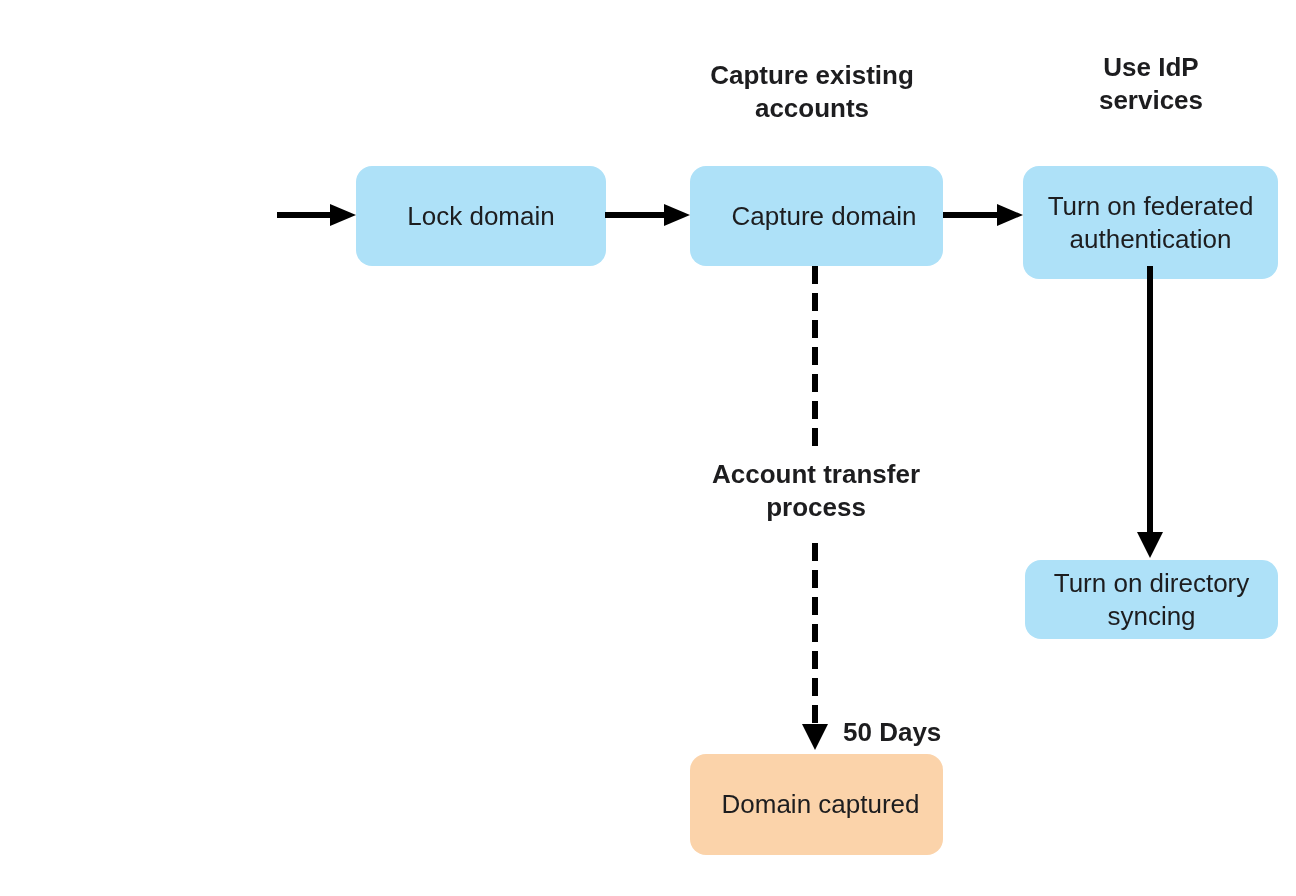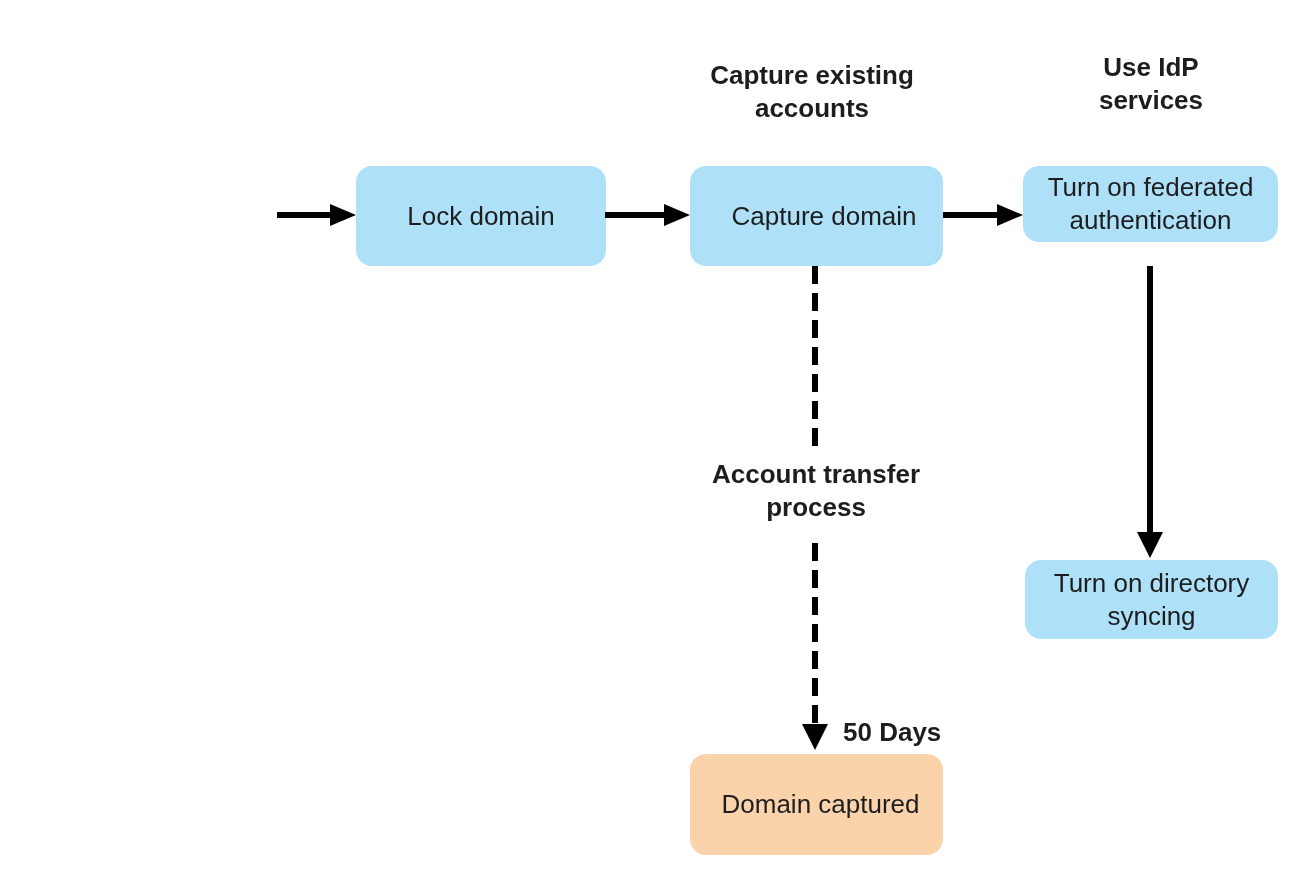--- a/index.html
+++ b/index.html
@@ -34,21 +34,21 @@
     font-weight: 400;
     white-space: pre-line;
   }
   .node-green  { background: var(--node-green); }
   .node-blue   { background: var(--node-blue); }
   .node-orange { background: var(--node-orange); }
 
   .n-verified  { left: 23px;   top: 166px; width: 254px; height: 100px; }
   .n-lock      { left: 356px;  top: 166px; width: 250px; height: 100px; }
   .n-capture   { left: 690px;  top: 166px; width: 253px; height: 100px; padding-left: 15px; }
-  .n-federated { left: 1023px; top: 166px; width: 255px; height: 76px; }
+  .n-federated { left: 1023px; top: 166px; width: 255px; height: 113px; }
   .n-directory { left: 1025px; top: 560px; width: 253px; height: 79px;  }
   .n-captured  { left: 690px;  top: 754px; width: 253px; height: 101px; padding-left: 8px; }
 
   
   .caption {
     position: absolute;
     font-size: 26px;
     line-height: 33px;
     font-weight: 600;
     text-align: center;

